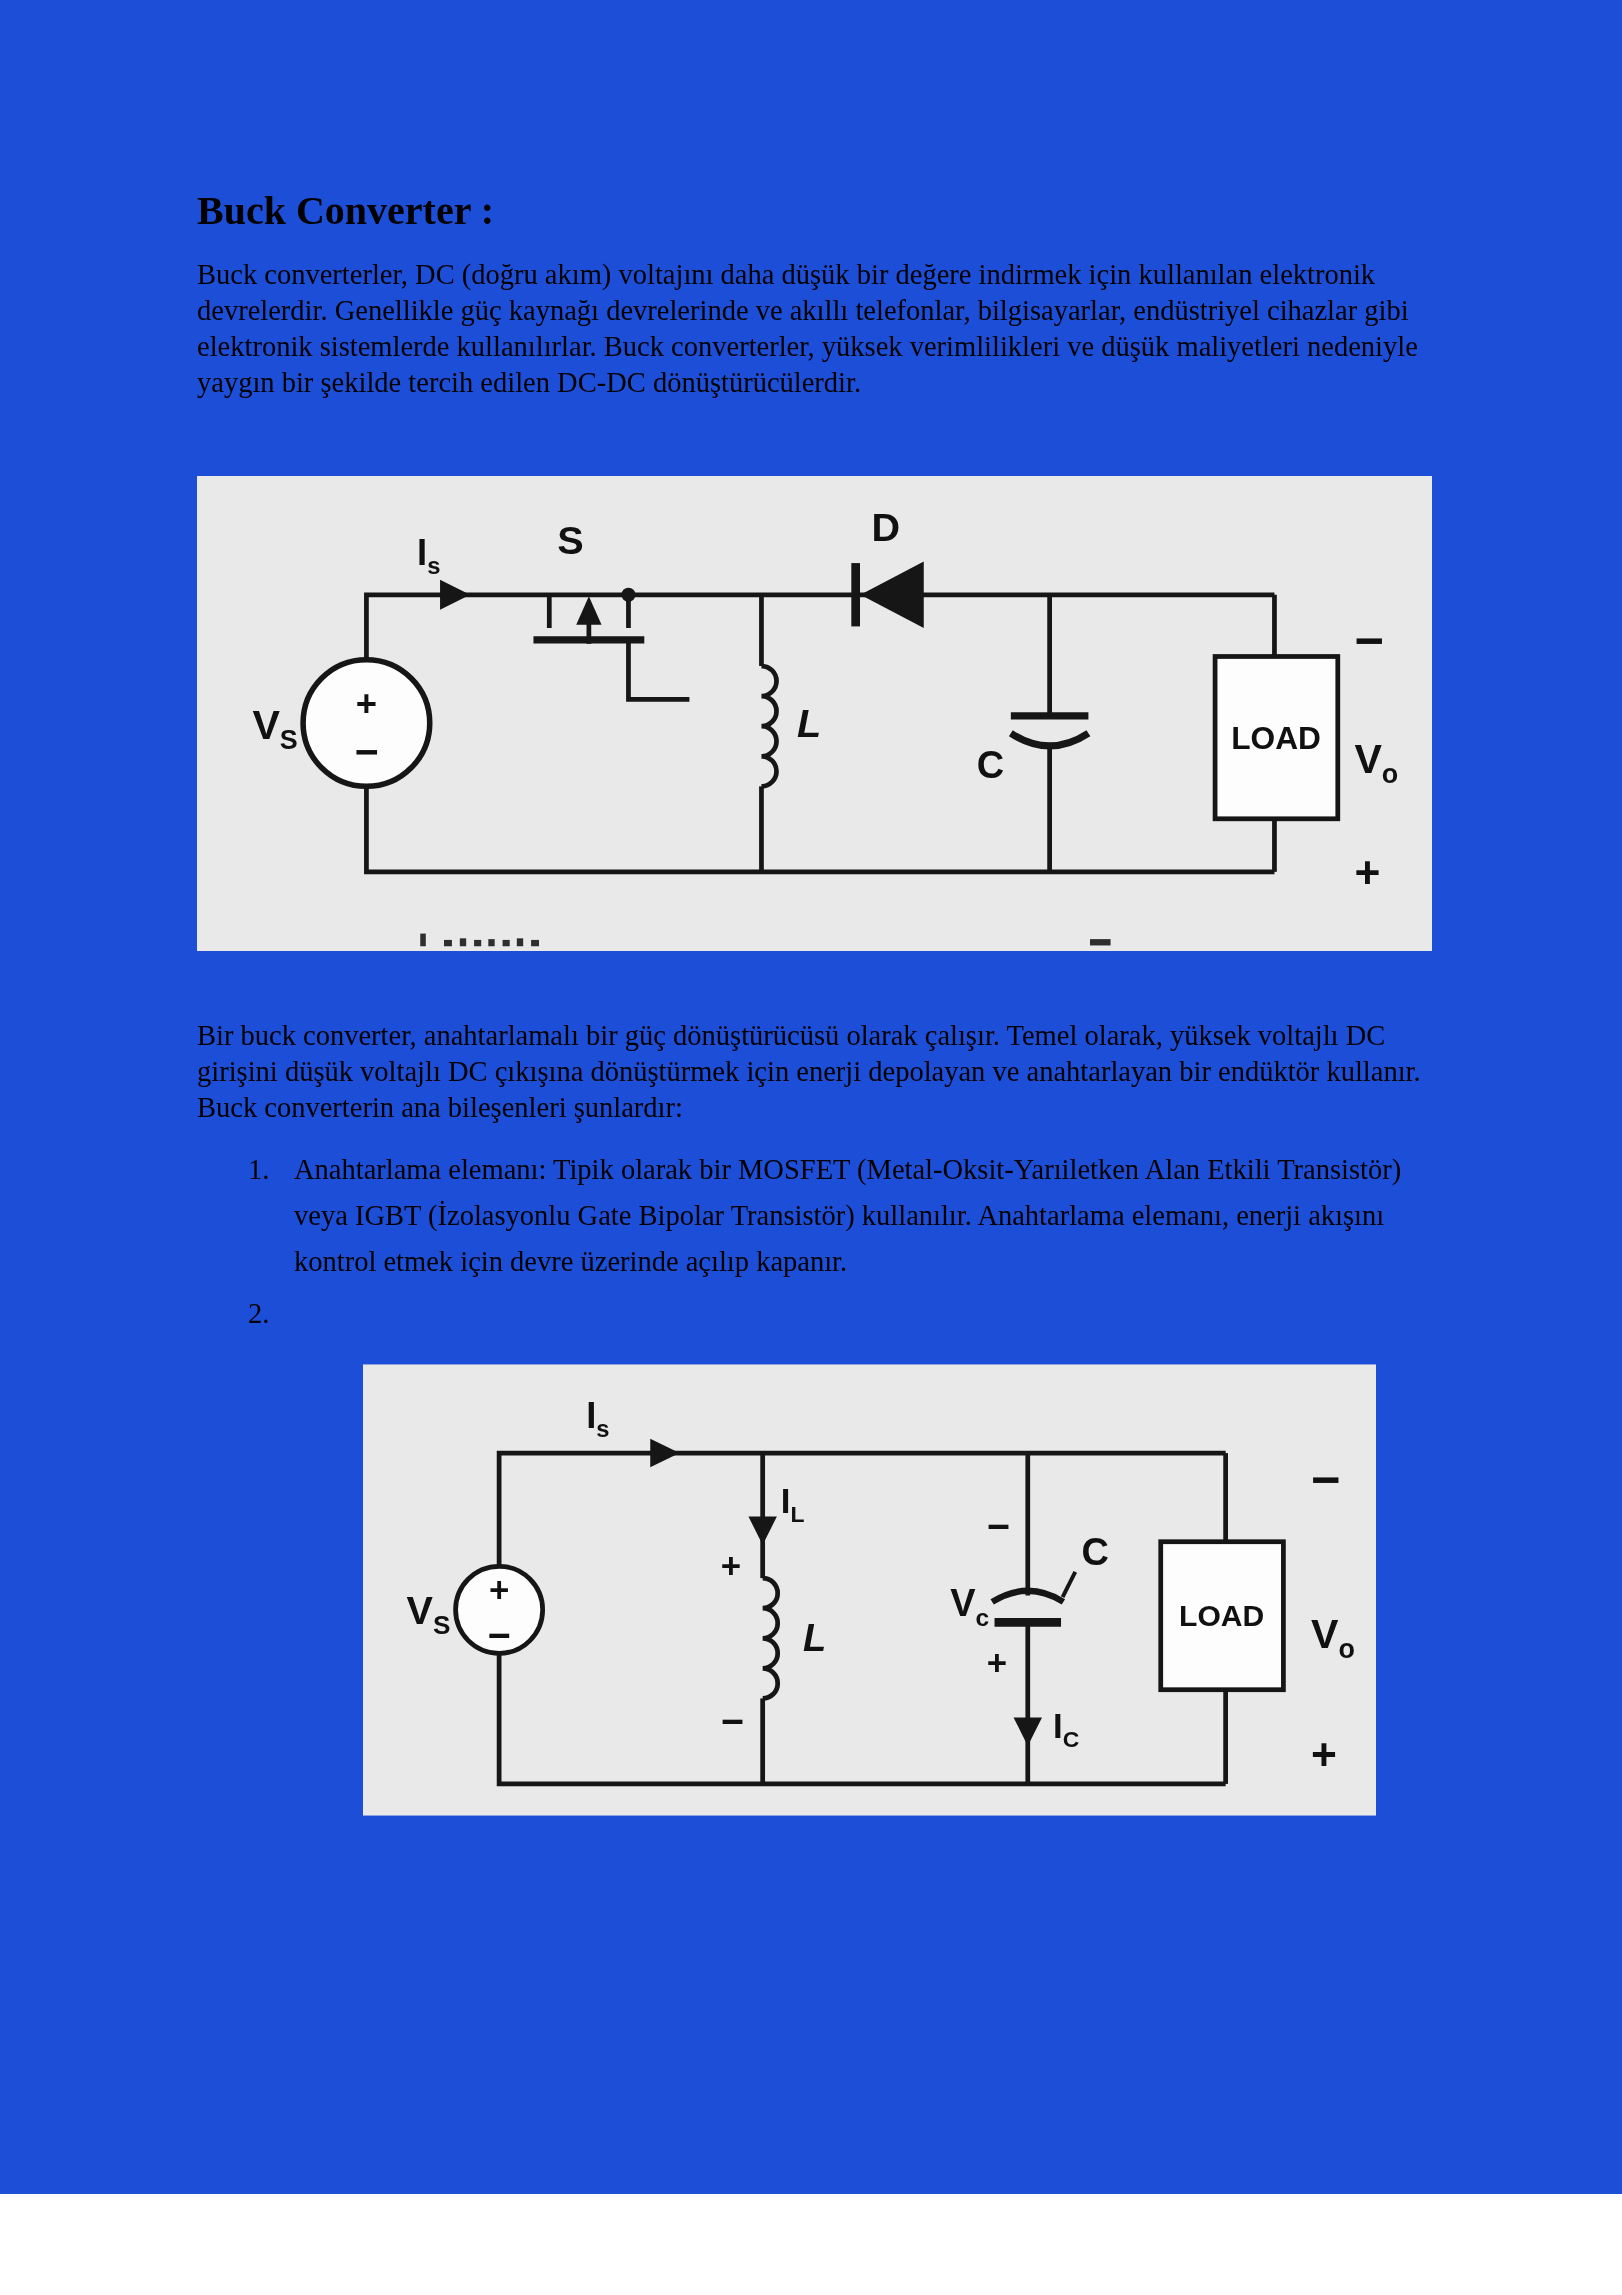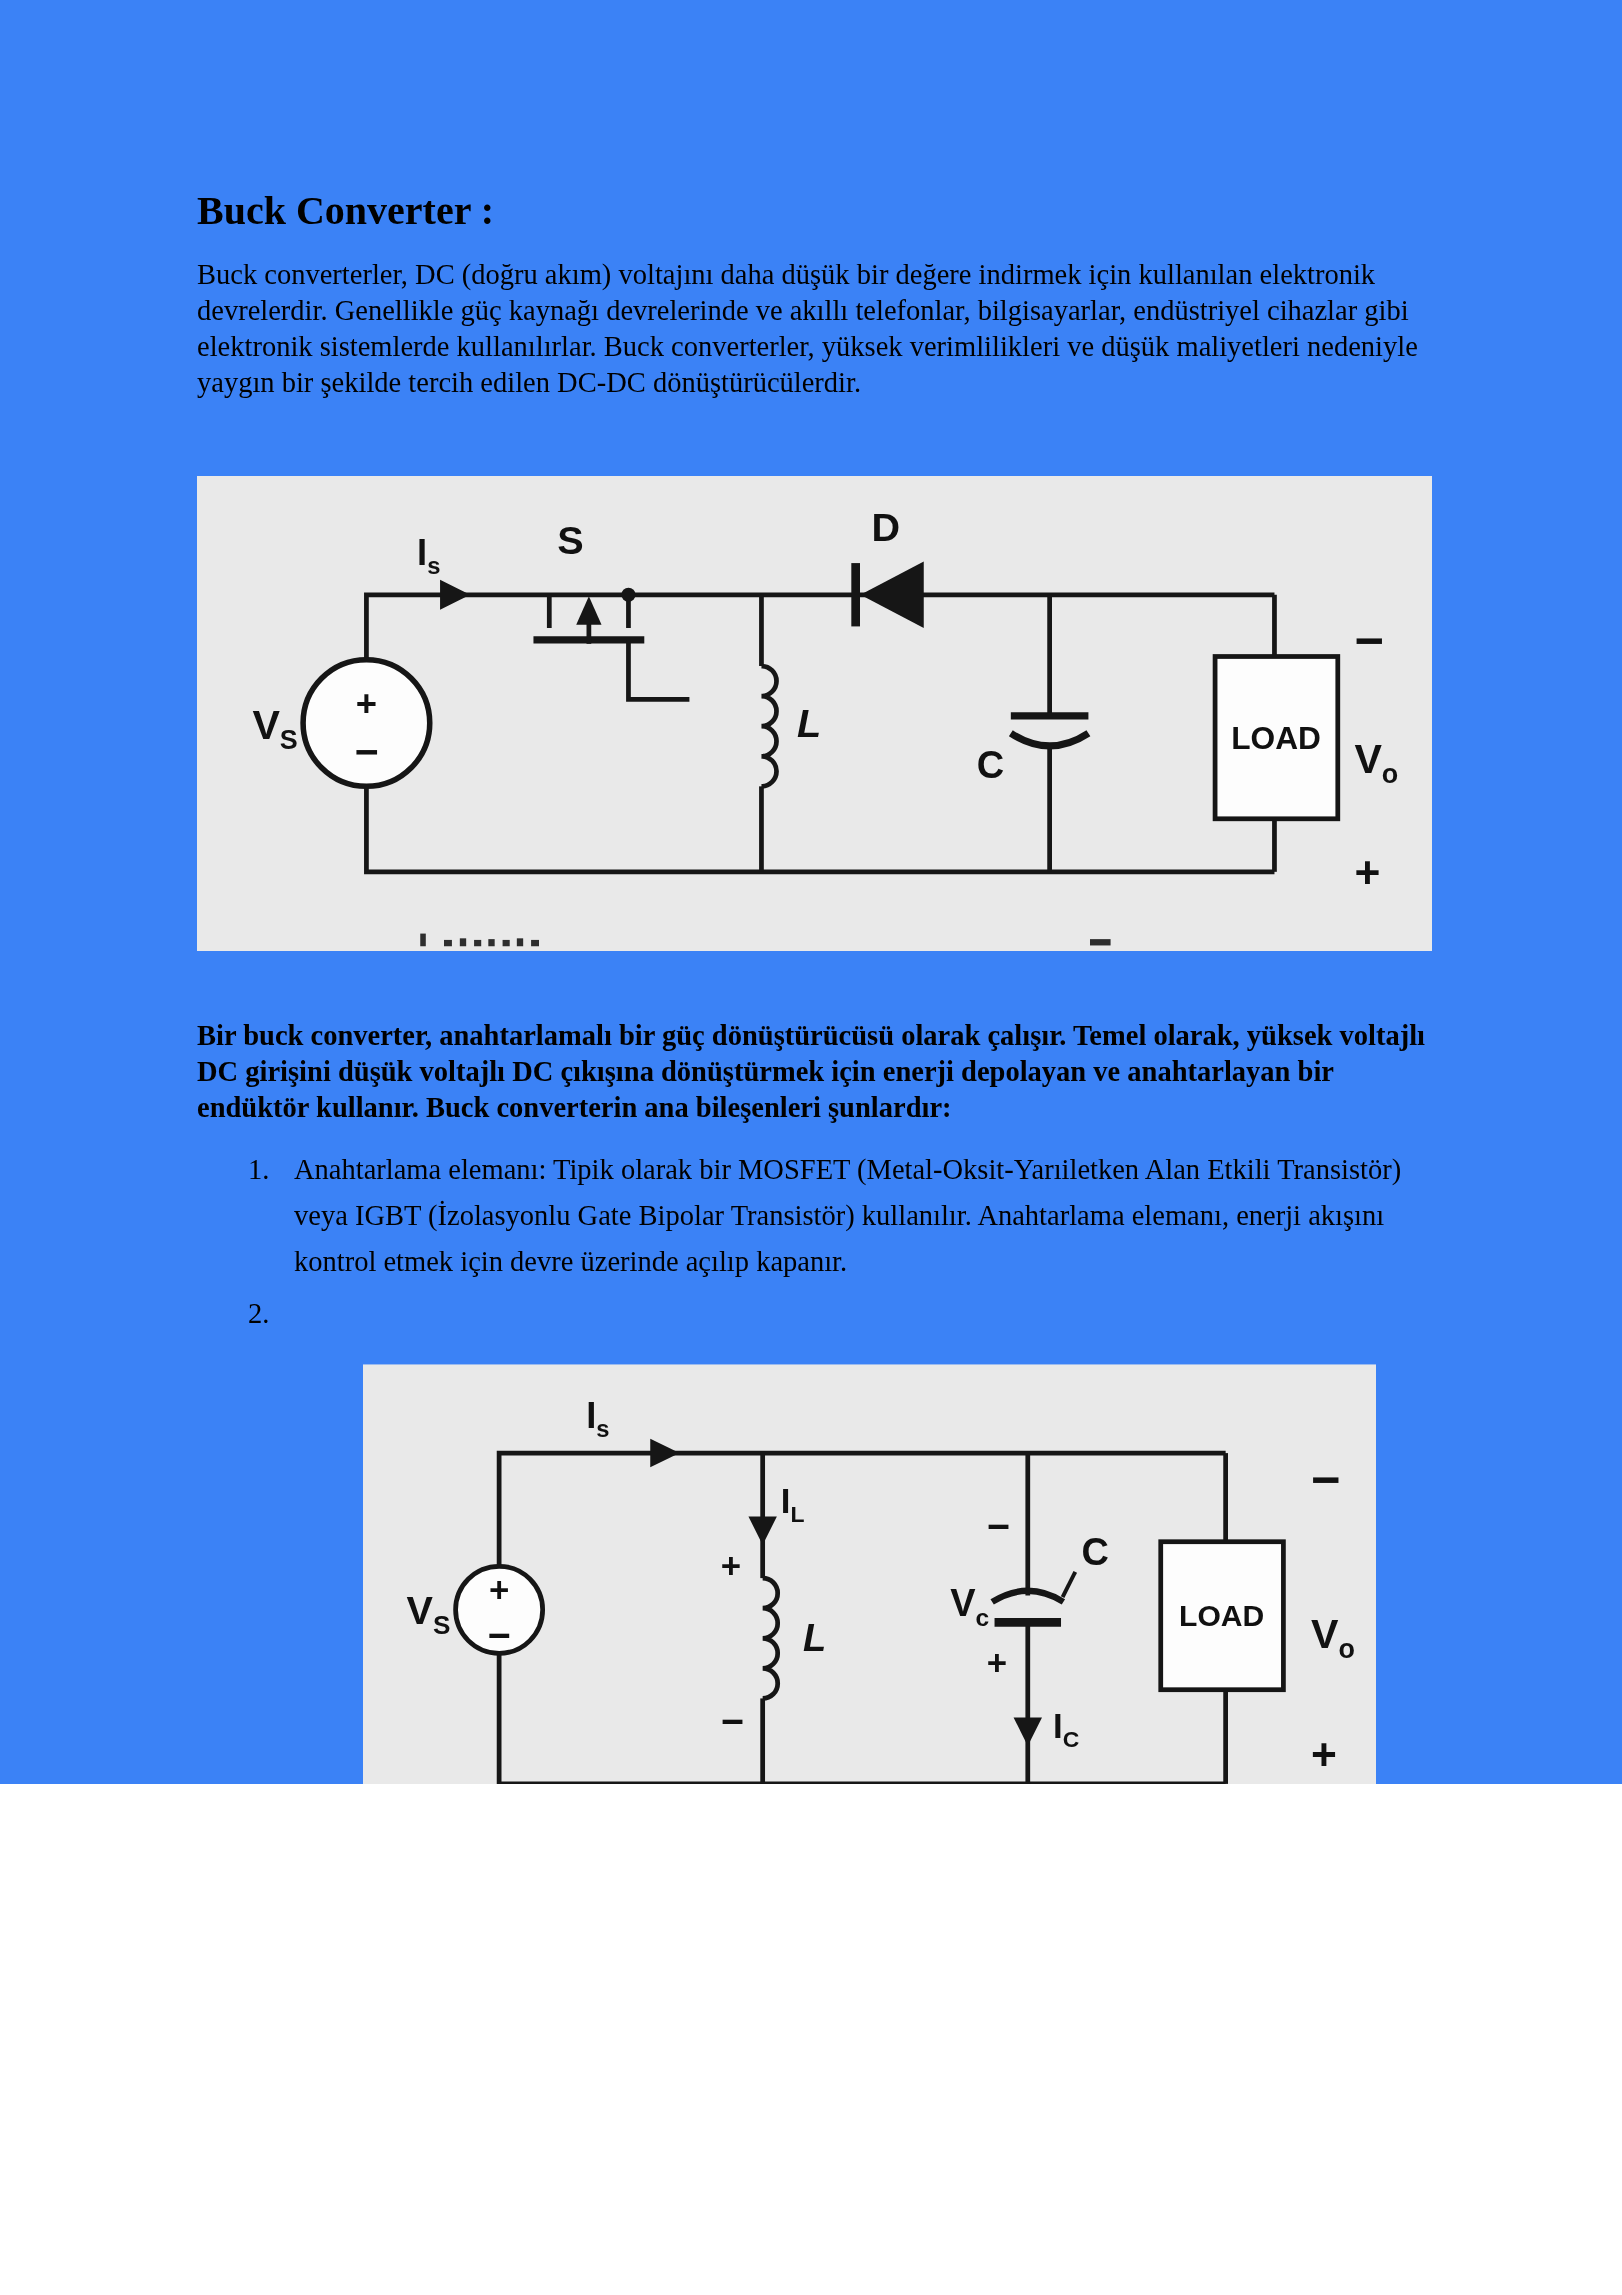--- a/index.html
+++ b/index.html
@@ -1,30 +1,30 @@
 <!DOCTYPE html>
 <html style="font-size:12.7px"><head>
 <meta charset="utf-8">
 <style>
   html,body { margin:0; padding:0; background:#ffffff; }
   .page {
     position:relative;
-    width:1623px; height:1784px;
-    background:#3b82f6;
+    width:1623px; height:2194px;
+    background:#1d4ed8;
     font-family:"Liberation Serif", serif;
     color:#000;
     overflow:hidden;
   }
   .content { position:absolute; left:197px; top:187px; width:1235px; }
   .doc-title {
     font-size:40px; font-weight:bold; line-height:48px;
     margin:0 0 22px 0;
   }
   .para { font-size:28.5px; line-height:36px; margin:0; }
-  .para2 { margin-top:67px;font-weight:bold; }
+  .para2 { margin-top:67px; }
   .fig1-wrap { margin-top:75px; width:1235px; height:475px; }
   .fig2-wrap { margin-top:27px; margin-left:166px; width:1013px; height:452px; }
   .list-item { display:flex; margin:20.6px 0 0 51px; font-size:28.5px; line-height:46px; }
   .list-item.second { margin-top:6.3px; }
   .list-num { width:46px; flex:0 0 46px; }
   .list-text { flex:1; }
   svg { display:block; width:100%; height:100%; }
   .wire { stroke:#161616; stroke-width:6; fill:none; }
   .fill { fill:#161616; stroke:none; }
   .clbl { font-family:"Liberation Sans", sans-serif; font-weight:700; fill:#111; }

